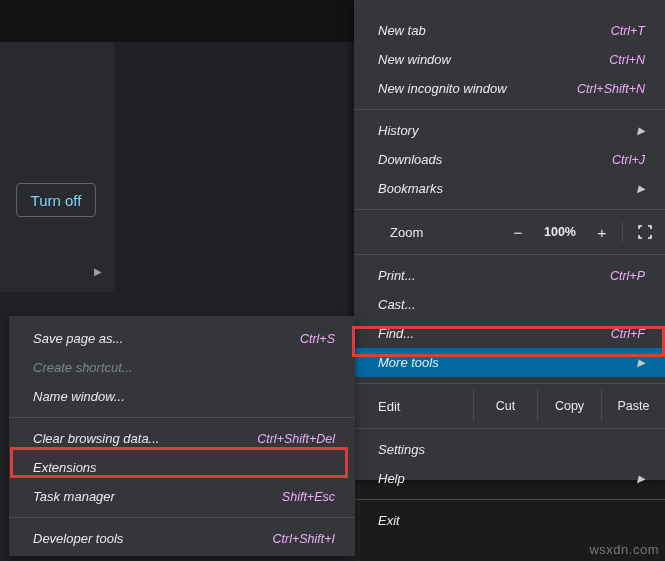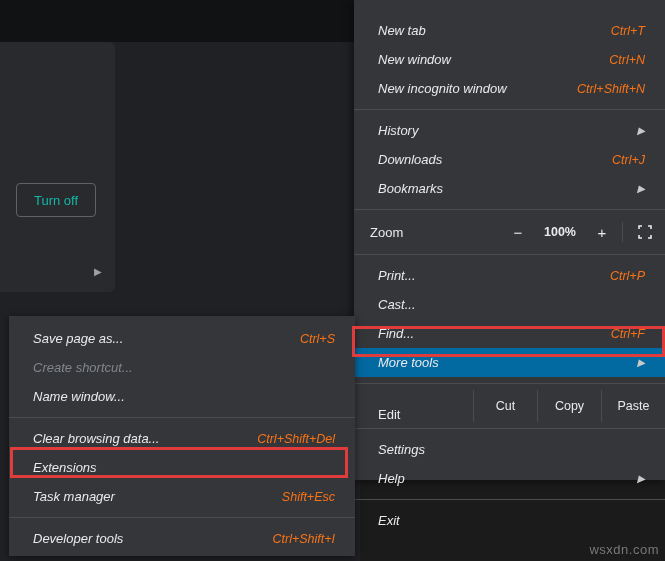--- a/index.html
+++ b/index.html
@@ -32,22 +32,22 @@
     background: #292a2d;
     border-top-right-radius: 6px;
     border-bottom-right-radius: 6px;
   }
   .turnoff {
     position: absolute;
     top: 183px; left: 16px;
     width: 80px; height: 34px;
     border: 1px solid #5f6368;
     border-radius: 4px;
-    color: #14b8a6;
-    font-size: 13px;
+    color: #7dd3fc;
+    font-size: 15px;
     display: flex;
     align-items: center;
     justify-content: center;
     font-weight: 500;
   }
   .arrow-small {
     position: absolute;
     top: 266px; left: 94px;
     color: #9aa0a6;
     font-size: 10px;
@@ -74,48 +74,48 @@
     display: flex;
     align-items: center;
     justify-content: space-between;
     height: 29px;
     padding-left: 24px;
     padding-right: 20px;
     white-space: nowrap;
     font-style: italic;
   }
   .menu-label { color: #e8eaed; }
-  .menu-shortcut { color: #f97316; font-size: 12.5px; }
+  .menu-shortcut { color: #f0abfc; font-size: 12.5px; }
   .menu-arrow { color: #c8c8c8; font-size: 10px; }
   .sep {
     height: 1px;
     background: #4b4c50;
     margin: 6px 0;
   }
   .disabled .menu-label { color: #80868b; }
   .hover-row { background: #0369a1; }
   .zoom-row {
     display: flex;
     align-items: center;
     height: 32px;
-    padding-left: 16px;
+    padding-left: 36px;
     color: #e8eaed;
   }
   .zoom-row .zlabel { flex: 1; }
   .zoom-btn {
     width: 36px; text-align: center;
     color: #e8eaed; font-size: 15px;
   }
   .zoom-val { width: 48px; text-align: center; font-size: 12.5px; font-weight: bold;}
   .zoom-sep { width: 1px; height: 20px; background: #4b4c50; margin: 0 2px; }
   .fs-icon {
     width: 40px; display: flex; align-items: center; justify-content: center;
   }
   .edit-row {
-    display:flex; align-items:flex-end; height:32px; padding-left:24px;
+    display:flex; align-items:center; height:32px; padding-left:24px;
   }
   .edit-row .elabel { flex:1; }
   .edit-cell {
     width: 64px; text-align:center; font-size:12.5px;
     border-left: 1px solid #4b4c50; line-height:32px; height:32px;
   }
   .highlight-red {
     position: absolute;
     border: 3px solid #e03c3c;
     pointer-events: none;

